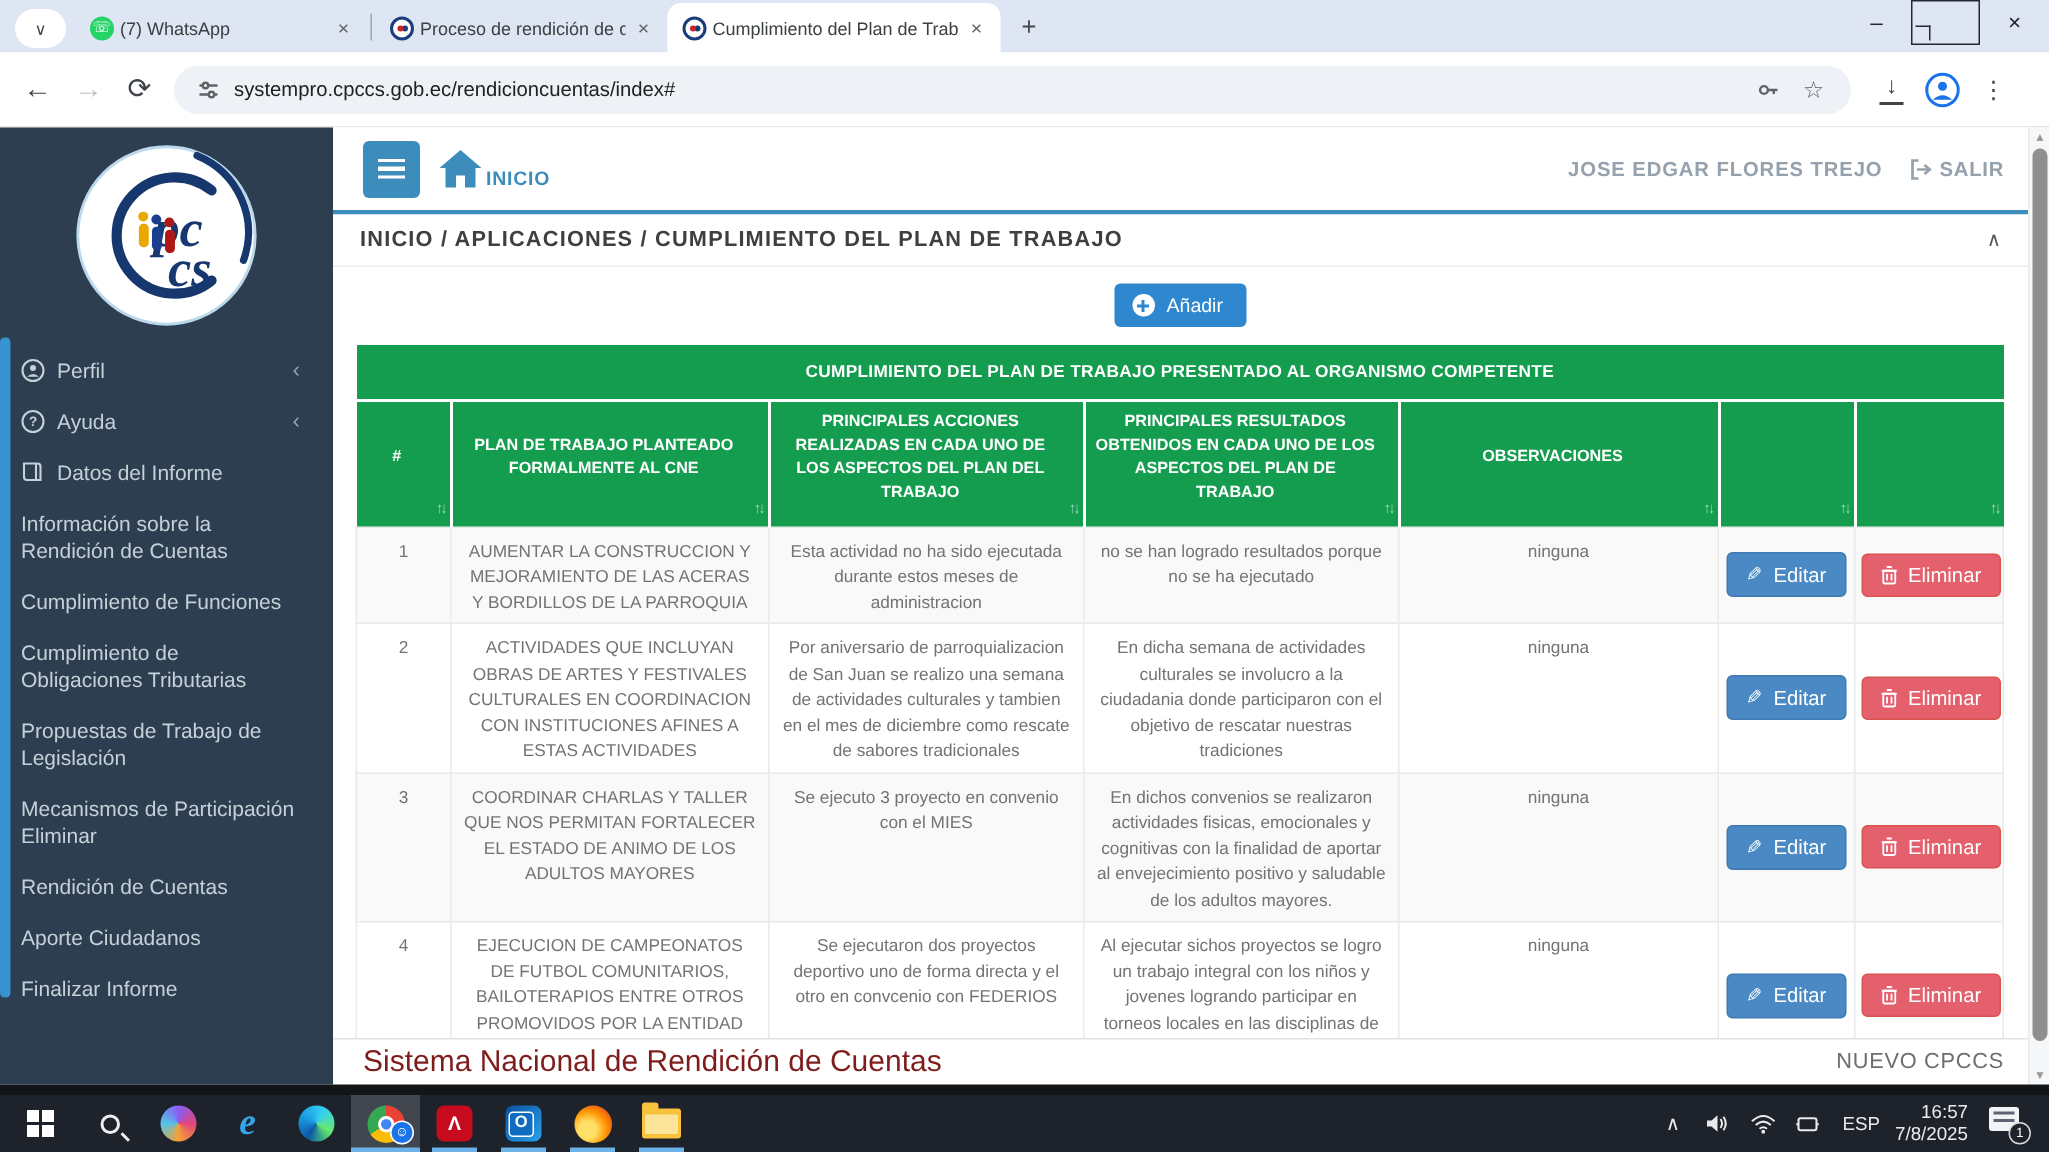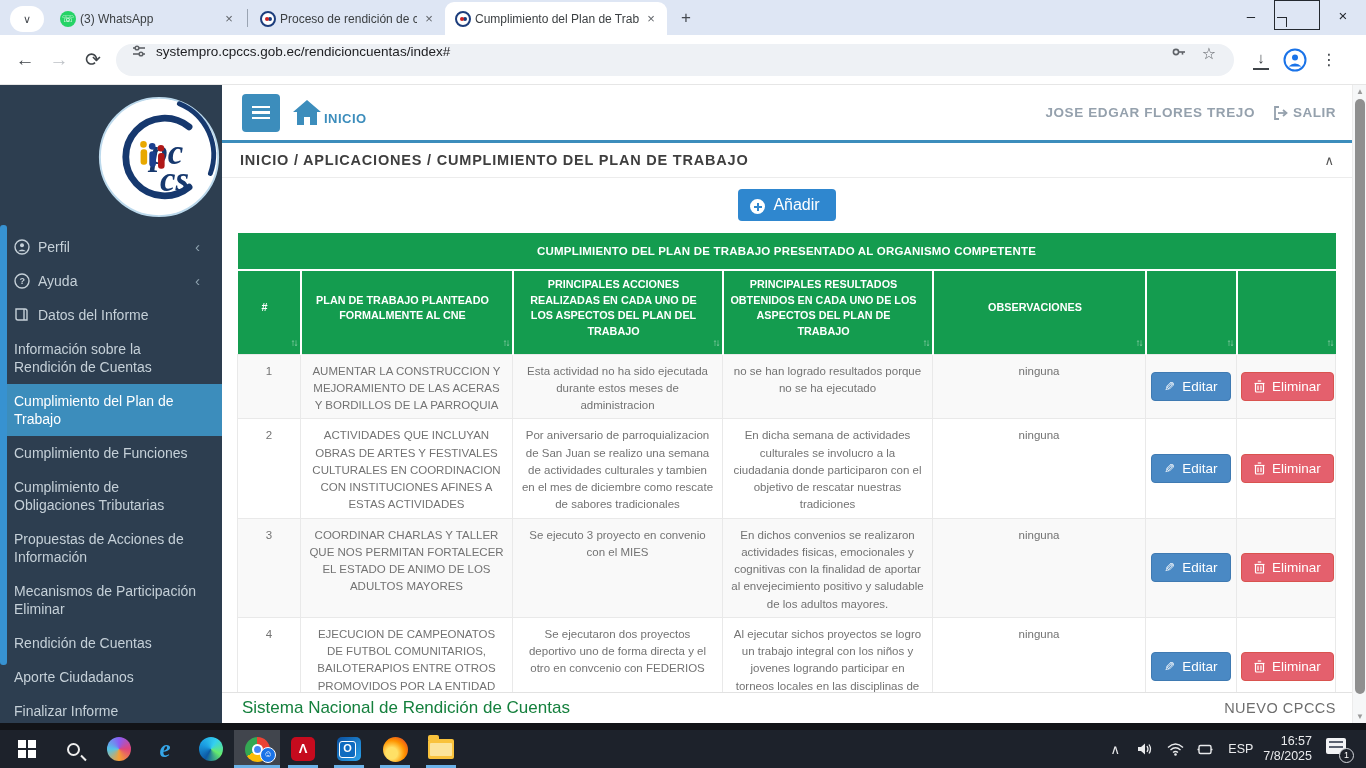--- a/index.html
+++ b/index.html
@@ -24,36 +24,36 @@
   .wincontrols { margin-left:auto; display:flex; align-self:flex-start; }
   .wincontrols span { width:46px; height:30px; display:flex; align-items:center; justify-content:center; color:#24292f; font-size:15px; }
   .restore-glyph { width:9px; height:9px; border:1.2px solid #24292f; position:relative; background:#dee6f4; }
   .restore-glyph::before { content:""; position:absolute; left:2px; bottom:2px; width:9px; height:9px; border:1.2px solid #24292f; border-bottom:none; border-left:none; }
 
   
   .toolbar { position:absolute; left:0; top:35px; width:1366px; height:50px; background:#fff; display:flex; align-items:center; border-bottom:1px solid #e6e6e6; }
   .navbtn { width:34px; height:34px; display:flex; align-items:center; justify-content:center; font-size:19px; color:#3f4449; }
   .navbtn.back { margin-left:8px; }
   .navbtn.fwd { color:#bdc1c6; }
-  .urlpill { height:32px; flex:0 0 1118px; margin-left:6px; background:#eef1f5; border-radius:16px; display:flex; align-items:flex-start; padding:0 10px; }
+  .urlpill { height:32px; flex:0 0 1118px; margin-left:6px; background:#eef1f5; border-radius:16px; display:flex; align-items:center; padding:0 10px; }
   .urlpill .tune { margin:0 10px 0 6px; }
   .urltext { font-size:13.5px; color:#202124; flex:1; }
   .pill-ic { width:30px; display:flex; justify-content:center; align-items:center; color:#5f6368; font-size:16px; }
   .tool-right { display:flex; align-items:center; margin-left:10px; }
   .tool-right > div { width:34px; display:flex; justify-content:center; align-items:center; }
   .dl-icon { position:relative; width:16px; height:16px; color:#3f4449; font-size:15px; line-height:12px; text-align:center; }
   .dl-icon::after { content:""; position:absolute; left:0; bottom:-2px; width:16px; height:2px; background:#3f4449; }
   .dots { color:#3f4449; font-size:16px; letter-spacing:0; }
 
   
   .content { position:absolute; left:0; top:85px; width:1366px; height:638px; display:flex; }
 
   
   .sidebar { width:222px; background:#2d3e50; position:relative; flex:0 0 222px; }
-  .logo-wrap { height:143px; display:flex; align-items:center; justify-content:flex-end; }
+  .logo-wrap { height:143px; display:flex; align-items:center; justify-content:center; }
   .side-scrollbar { position:absolute; left:0; top:140px; width:7px; height:440px; background:#3792d1; border-radius:3px; z-index:3; }
   .side-nav { padding-top:2px; }
   .side-item { display:flex; align-items:flex-start; padding:8px 22px 8px 14px; color:#c5d0d8; font-size:14px; line-height:18px; cursor:pointer; }
   .side-item.active { background:#3c8dbc; color:#fff; }
   .si-icon { flex:0 0 20px; margin-right:4px; margin-top:1px; }
   .si-label { flex:1; }
   .si-chevron { color:#8fa3b0; font-size:15px; margin-left:4px; }
 
   
   .main { flex:1; display:flex; flex-direction:column; background:#fff; min-width:0; }
@@ -65,21 +65,21 @@
   .hdr-right { margin-left:auto; display:flex; align-items:center; gap:18px; color:#95a1ad; }
   .user-name { font-size:13.5px; font-weight:bold; letter-spacing:.6px; }
   .salir { display:flex; align-items:center; gap:5px; font-size:13.5px; font-weight:bold; letter-spacing:.5px; }
 
   .breadcrumbbar { height:35px; background:#fff; border-bottom:1px solid #ececec; display:flex; align-items:center; padding:0 18px; }
   .breadcrumb { font-size:14.5px; font-weight:bold; color:#3f3f3f; letter-spacing:.8px; font-stretch:condensed; }
   .collapse-ic { margin-left:auto; color:#555; font-size:13px; }
 
   .page { flex:1; overflow:hidden; background:#fff; }
   .addrow { display:flex; justify-content:center; margin:11px 0 12px 0; }
-  .btn-add { display:flex; align-items:flex-end; gap:8px; background:#2f87cf; color:#fff; border:none; border-radius:4px; padding:7px 16px 7px 12px; font-size:16px; font-family:inherit; }
+  .btn-add { display:flex; align-items:flex-end; gap:8px; background:#2f87cf; color:#fff; border:none; border-radius:4px; padding:7px 16px 7px 12px; font-size:13px; font-family:inherit; }
   .plus-circ { width:15px; height:15px; background:#fff; border-radius:50%; position:relative; }
   .plus-circ::before,.plus-circ::after { content:""; position:absolute; background:#2f87cf; }
   .plus-circ::before { left:3.5px; top:6.5px; width:8px; height:2px; }
   .plus-circ::after { left:6.5px; top:3.5px; width:2px; height:8px; }
 
   table.dt { border-collapse:collapse; table-layout:fixed; width:1098px; margin-left:15px; }
   .t-title { background:#149c4f; color:#fff; font-size:11.5px; font-weight:bold; text-align:center; height:37px; border-bottom:2px solid #fff; letter-spacing:.2px; }
   .t-cols th { background:#149c4f; color:#fff; font-size:10.8px; font-weight:bold; text-align:center; vertical-align:middle; position:relative; padding:6px 14px 14px 6px; height:56px; border-left:2px solid #fff; line-height:1.45; }
   .t-cols th:first-child { border-left:none; }
   .sort { position:absolute; right:3px; bottom:3px; font-size:10px; color:rgba(255,255,255,.55); letter-spacing:-2px; }
@@ -91,21 +91,21 @@
   tbody tr:nth-child(4) td { height:66px; }
   tbody tr:nth-child(5) td { height:52px; }
   tbody tr:nth-child(6) td { height:60px; }
   td.c-act { vertical-align:middle; padding:4px; }
   .btn { display:inline-flex; align-items:center; gap:7px; border-radius:4px; color:#fff; font-size:13.5px; font-family:inherit; padding:6px 12px; border:1px solid transparent; }
   .btn.edit { background:#4a89c4; border-color:#3f7ab2; }
   .btn.del { background:#e4606d; border-color:#d9534f; }
   .pencil { font-size:13px; transform:scaleX(-1) rotate(0deg); display:inline-block; }
 
   .appfooter { height:31px; border-top:1px solid #e2e2e2; display:flex; align-items:center; padding:0 16px 0 20px; background:#fff; }
-  .foot-left { font-size:17px; color:#15803d; }
+  .foot-left { font-size:20px; color:#7f1d1d; }
   .foot-right { margin-left:auto; font-size:14.5px; color:#6e6e6e; letter-spacing:.5px; }
 
   
   .vscroll { flex:0 0 14px; background:#f6f7f8; position:relative; border-left:1px solid #ececec; }
   .vs-arrow { position:absolute; left:0; width:14px; height:13px; color:#9a9a9a; font-size:8px; text-align:center; line-height:13px; }
   .vs-up { top:0; } .vs-down { bottom:0; }
   .vs-thumb { position:absolute; left:2px; top:14px; width:10px; height:595px; background:#8f8f8f; border-radius:5px; }
 
   
   .winbottom { position:absolute; left:0; top:723px; width:1366px; height:7px; background:#121418; }
@@ -147,21 +147,21 @@
 </style>
 </head>
 <body>
 
 <div class="screen">
 
   <div class="tabstrip">
     <div class="tab-search">∨</div>
     <div class="tab inactive">
       <span class="fav fav-wa">☏</span>
-      <span class="tab-label">(3) WhatsApp</span>
+      <span class="tab-label">(7) WhatsApp</span>
       <span class="tab-close">×</span>
     </div>
     <div class="tab-sep"></div>
     <div class="tab inactive">
       <span class="fav fav-cp"></span>
       <span class="tab-label">Proceso de rendición de cuenta</span>
       <span class="tab-close">×</span>
     </div>
     <div class="tab active">
       <span class="fav fav-cp"></span>
@@ -282,41 +282,36 @@
             <span class="si-label">Datos del Informe</span>
 
           </div>
 
           <div class="side-item">
 
             <span class="si-label">Información sobre la Rendición de Cuentas</span>
 
           </div>
 
-          <div class="side-item active">
-
-            <span class="si-label">Cumplimiento del Plan de Trabajo</span>
-
-          </div>
 
           <div class="side-item">
 
             <span class="si-label">Cumplimiento de Funciones</span>
 
           </div>
 
           <div class="side-item">
 
             <span class="si-label">Cumplimiento de Obligaciones Tributarias</span>
 
           </div>
 
           <div class="side-item">
 
-            <span class="si-label">Propuestas de Acciones de Información</span>
+            <span class="si-label">Propuestas de Trabajo de Legislación</span>
 
           </div>
 
           <div class="side-item">
 
             <span class="si-label">Mecanismos de Participación Eliminar</span>
 
           </div>
 
           <div class="side-item">

